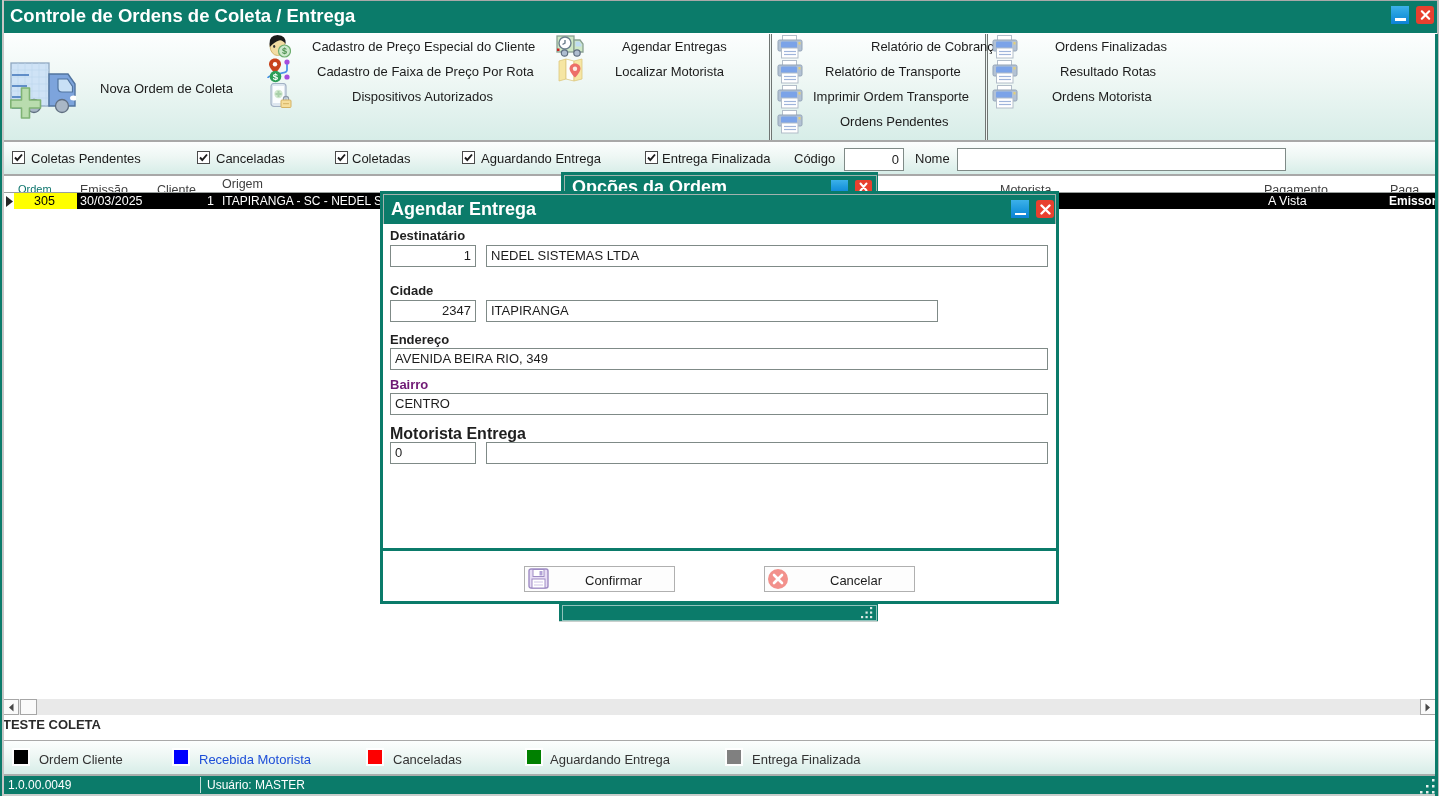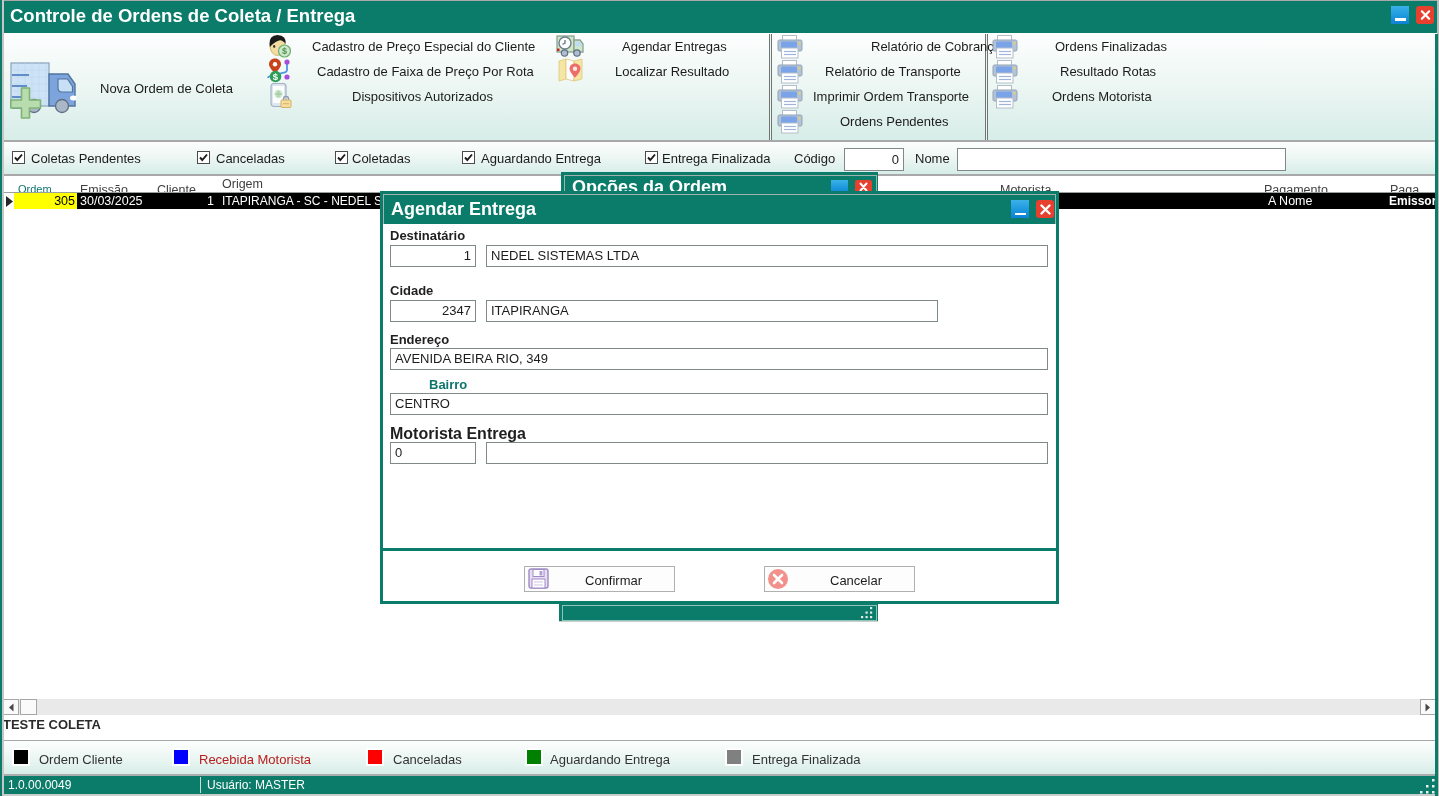--- a/index.html
+++ b/index.html
@@ -32,21 +32,21 @@
 
 <div class="abs grad" style="left:4px;top:34px;width:1432px;height:108px;border-bottom:2px solid #a8a8a8;box-sizing:border-box;"></div>
 <div class="abs sep" style="left:769px;top:34px;height:106px;"></div>
 <div class="abs sep" style="left:985px;top:34px;height:106px;"></div>
 
 <div class="abs lbl" style="left:100px;top:81px;">Nova Ordem de Coleta</div>
 <div class="abs lbl" style="left:312px;top:39px;">Cadastro de Preço Especial do Cliente</div>
 <div class="abs lbl" style="left:317px;top:64px;">Cadastro de Faixa de Preço Por Rota</div>
 <div class="abs lbl" style="left:352px;top:89px;">Dispositivos Autorizados</div>
 <div class="abs lbl" style="left:622px;top:39px;">Agendar Entregas</div>
-<div class="abs lbl" style="left:615px;top:64px;">Localizar Resultado</div>
+<div class="abs lbl" style="left:615px;top:64px;">Localizar Motorista</div>
 <div class="abs lbl" style="left:871px;top:39px;">Relatório de Cobrança</div>
 <div class="abs lbl" style="left:825px;top:64px;">Relatório de Transporte</div>
 <div class="abs lbl" style="left:813px;top:89px;">Imprimir Ordem Transporte</div>
 <div class="abs lbl" style="left:840px;top:114px;">Ordens Pendentes</div>
 <div class="abs lbl" style="left:1055px;top:39px;">Ordens Finalizadas</div>
 <div class="abs lbl" style="left:1060px;top:64px;">Resultado Rotas</div>
 <div class="abs lbl" style="left:1052px;top:89px;">Ordens Motorista</div>
 
 <svg class="abs" style="left:10px;top:62px;" width="66" height="57" viewBox="0 0 66 57">
   <rect x="1" y="1" width="38" height="43" fill="#cfe3f6" stroke="#90a8c0" stroke-width="1.3"></rect>
@@ -195,46 +195,46 @@
 <div class="abs" style="left:80px;top:183px;font-size:12.5px;color:#3f3f3f;">Emissão</div>
 <div class="abs" style="left:157px;top:183px;font-size:12.5px;color:#3f3f3f;">Cliente</div>
 <div class="abs" style="left:222px;top:177px;font-size:12.5px;color:#3f3f3f;">Origem</div>
 <div class="abs" style="left:1000px;top:183px;font-size:12.5px;color:#3f3f3f;">Motorista</div>
 <div class="abs" style="left:1264px;top:183px;font-size:12.5px;color:#3f3f3f;">Pagamento</div>
 <div class="abs" style="left:1390px;top:183px;font-size:12.5px;color:#3f3f3f;">Paga...</div>
 <div class="abs" style="left:4px;top:192px;width:1432px;height:1px;background:#9aa09e;"></div>
 
 <div class="abs" style="left:14px;top:193px;width:1422px;height:16px;background:#000;"></div>
 <div class="abs" style="left:14px;top:193px;width:63px;height:16px;background:#ffff00;"></div>
-<div class="abs" style="left:14px;top:194px;width:61px;height:14px;font-size:12.5px;color:#000;text-align:right;">305</div>
+<div class="abs" style="left:14px;top:194px;width:61px;height:14px;font-size:12.5px;color:#000;text-align:left;padding-left:20px;">305</div>
 <svg class="abs" style="left:5px;top:196px;" width="9" height="11" viewBox="0 0 9 11">
     <path d="M1 0 L8 5.5 L1 11 Z" fill="#262626"></path>
   </svg>
 <div class="abs wtxt" style="left:80px;top:194px;font-size:12.5px;">30/03/2025</div>
 <div class="abs wtxt" style="left:120px;top:194px;width:94px;font-size:12.5px;text-align:right;">1</div>
 <div class="abs wtxt" style="left:222px;top:194px;font-size:12px;">ITAPIRANGA - SC - NEDEL SISTEM</div>
-<div class="abs wtxt" style="left:1268px;top:194px;font-size:12.5px;">A Nome</div>
+<div class="abs wtxt" style="left:1268px;top:194px;font-size:12.5px;">A Vista</div>
 <div class="abs wtxt" style="left:1389px;top:194px;font-size:12px;font-weight:bold;">Emissor</div>
 
 <div class="abs" style="left:4px;top:699px;width:1432px;height:16px;background:#e9e9e9;"></div>
 <div class="abs" style="left:3px;top:699px;width:16px;height:16px;background:#fafafa;border:1px solid #a6a6a6;box-sizing:border-box;"></div>
 <svg class="abs" style="left:8px;top:703px;" width="6" height="9" viewBox="0 0 6 9">
     <path d="M5.5 0.5 L1 4.5 L5.5 8.5 Z" fill="#474747"></path>
   </svg>
 <div class="abs" style="left:20px;top:699px;width:17px;height:16px;background:#fafafa;border:1px solid #a6a6a6;box-sizing:border-box;"></div>
 <div class="abs" style="left:1420px;top:699px;width:16px;height:16px;background:#fafafa;border:1px solid #a6a6a6;box-sizing:border-box;"></div>
 <svg class="abs" style="left:1425px;top:703px;" width="6" height="9" viewBox="0 0 6 9">
     <path d="M0.5 0.5 L5 4.5 L0.5 8.5 Z" fill="#474747"></path>
   </svg>
 <div class="abs" style="left:3px;top:717px;font-size:13px;font-weight:bold;color:#2b2b2b;">TESTE COLETA</div>
 <div class="abs grad" style="left:4px;top:740px;width:1432px;height:36px;border-top:1px solid #a9a9a9;border-bottom:2px solid #a9aeac;box-sizing:border-box;"></div>
 <div class="abs" style="left:14px;top:750px;width:14px;height:14px;background:#000;box-shadow:0 0 0 2px #fdfefe;"></div>
 <div class="abs lbl" style="left:39px;top:752px;color:#333;">Ordem Cliente</div>
 <div class="abs" style="left:174px;top:750px;width:14px;height:14px;background:#0000fe;box-shadow:0 0 0 2px #fdfefe;"></div>
-<div class="abs lbl" style="left:199px;top:752px;color:#b91c1c;">Recebida Motorista</div>
+<div class="abs lbl" style="left:199px;top:752px;color:#1d4ed8;">Recebida Motorista</div>
 <div class="abs" style="left:368px;top:750px;width:14px;height:14px;background:#fd0000;box-shadow:0 0 0 2px #fdfefe;"></div>
 <div class="abs lbl" style="left:393px;top:752px;color:#333;">Canceladas</div>
 <div class="abs" style="left:527px;top:750px;width:14px;height:14px;background:#008000;box-shadow:0 0 0 2px #fdfefe;"></div>
 <div class="abs lbl" style="left:550px;top:752px;color:#333;">Aguardando Entrega</div>
 <div class="abs" style="left:727px;top:750px;width:14px;height:14px;background:#808080;box-shadow:0 0 0 2px #fdfefe;"></div>
 <div class="abs lbl" style="left:752px;top:752px;color:#333;">Entrega Finalizada</div>
 
 <div class="abs teal" style="left:3px;top:776px;width:1434px;height:18px;"></div>
 <div class="abs wtxt" style="left:8px;top:778px;font-size:12px;">1.0.00.0049</div>
 <div class="abs" style="left:200px;top:777px;width:1px;height:16px;background:rgba(255,255,255,0.75);"></div>
@@ -285,21 +285,21 @@
   </svg>
 
 <div class="abs" style="left:390px;top:228px;font-size:13px;font-weight:bold;color:#1f1f1f;">Destinatário</div>
 <div class="ebox" style="left:390px;top:245px;width:86px;height:22px;text-align:right;line-height:20px;">1</div>
 <div class="ebox" style="left:486px;top:245px;width:562px;height:22px;line-height:20px;">NEDEL SISTEMAS LTDA</div>
 <div class="abs" style="left:390px;top:283px;font-size:13px;font-weight:bold;color:#1f1f1f;">Cidade</div>
 <div class="ebox" style="left:390px;top:300px;width:86px;height:22px;text-align:right;line-height:20px;">2347</div>
 <div class="ebox" style="left:486px;top:300px;width:452px;height:22px;line-height:20px;">ITAPIRANGA</div>
 <div class="abs" style="left:390px;top:332px;font-size:13px;font-weight:bold;color:#1f1f1f;">Endereço</div>
 <div class="ebox" style="left:390px;top:348px;width:658px;height:22px;line-height:20px;">AVENIDA BEIRA RIO, 349</div>
-<div class="abs" style="left:390px;top:377px;font-size:13px;font-weight:bold;color:#0f766e;margin-left:39px;">Bairro</div>
+<div class="abs" style="left:390px;top:377px;font-size:13px;font-weight:bold;color:#701a75;">Bairro</div>
 <div class="ebox" style="left:390px;top:393px;width:658px;height:22px;line-height:20px;">CENTRO</div>
 <div class="abs" style="left:390px;top:425px;font-size:16px;font-weight:bold;color:#1f1f1f;">Motorista Entrega</div>
 <div class="ebox" style="left:390px;top:442px;width:86px;height:22px;line-height:20px;">0</div>
 <div class="ebox" style="left:486px;top:442px;width:562px;height:22px;line-height:20px;"></div>
 
 <div class="abs teal" style="left:383px;top:548px;width:673px;height:3px;"></div>
 <div class="abs" style="left:524px;top:566px;width:151px;height:26px;background:#fdfdfd;border:1px solid #b0b0b0;box-sizing:border-box;"></div>
 <div class="abs" style="left:585px;top:573px;font-size:13px;color:#1c1c1c;">Confirmar</div>
 <div class="abs" style="left:764px;top:566px;width:151px;height:26px;background:#fdfdfd;border:1px solid #b0b0b0;box-sizing:border-box;"></div>
 <div class="abs" style="left:830px;top:573px;font-size:13px;color:#1c1c1c;">Cancelar</div>

